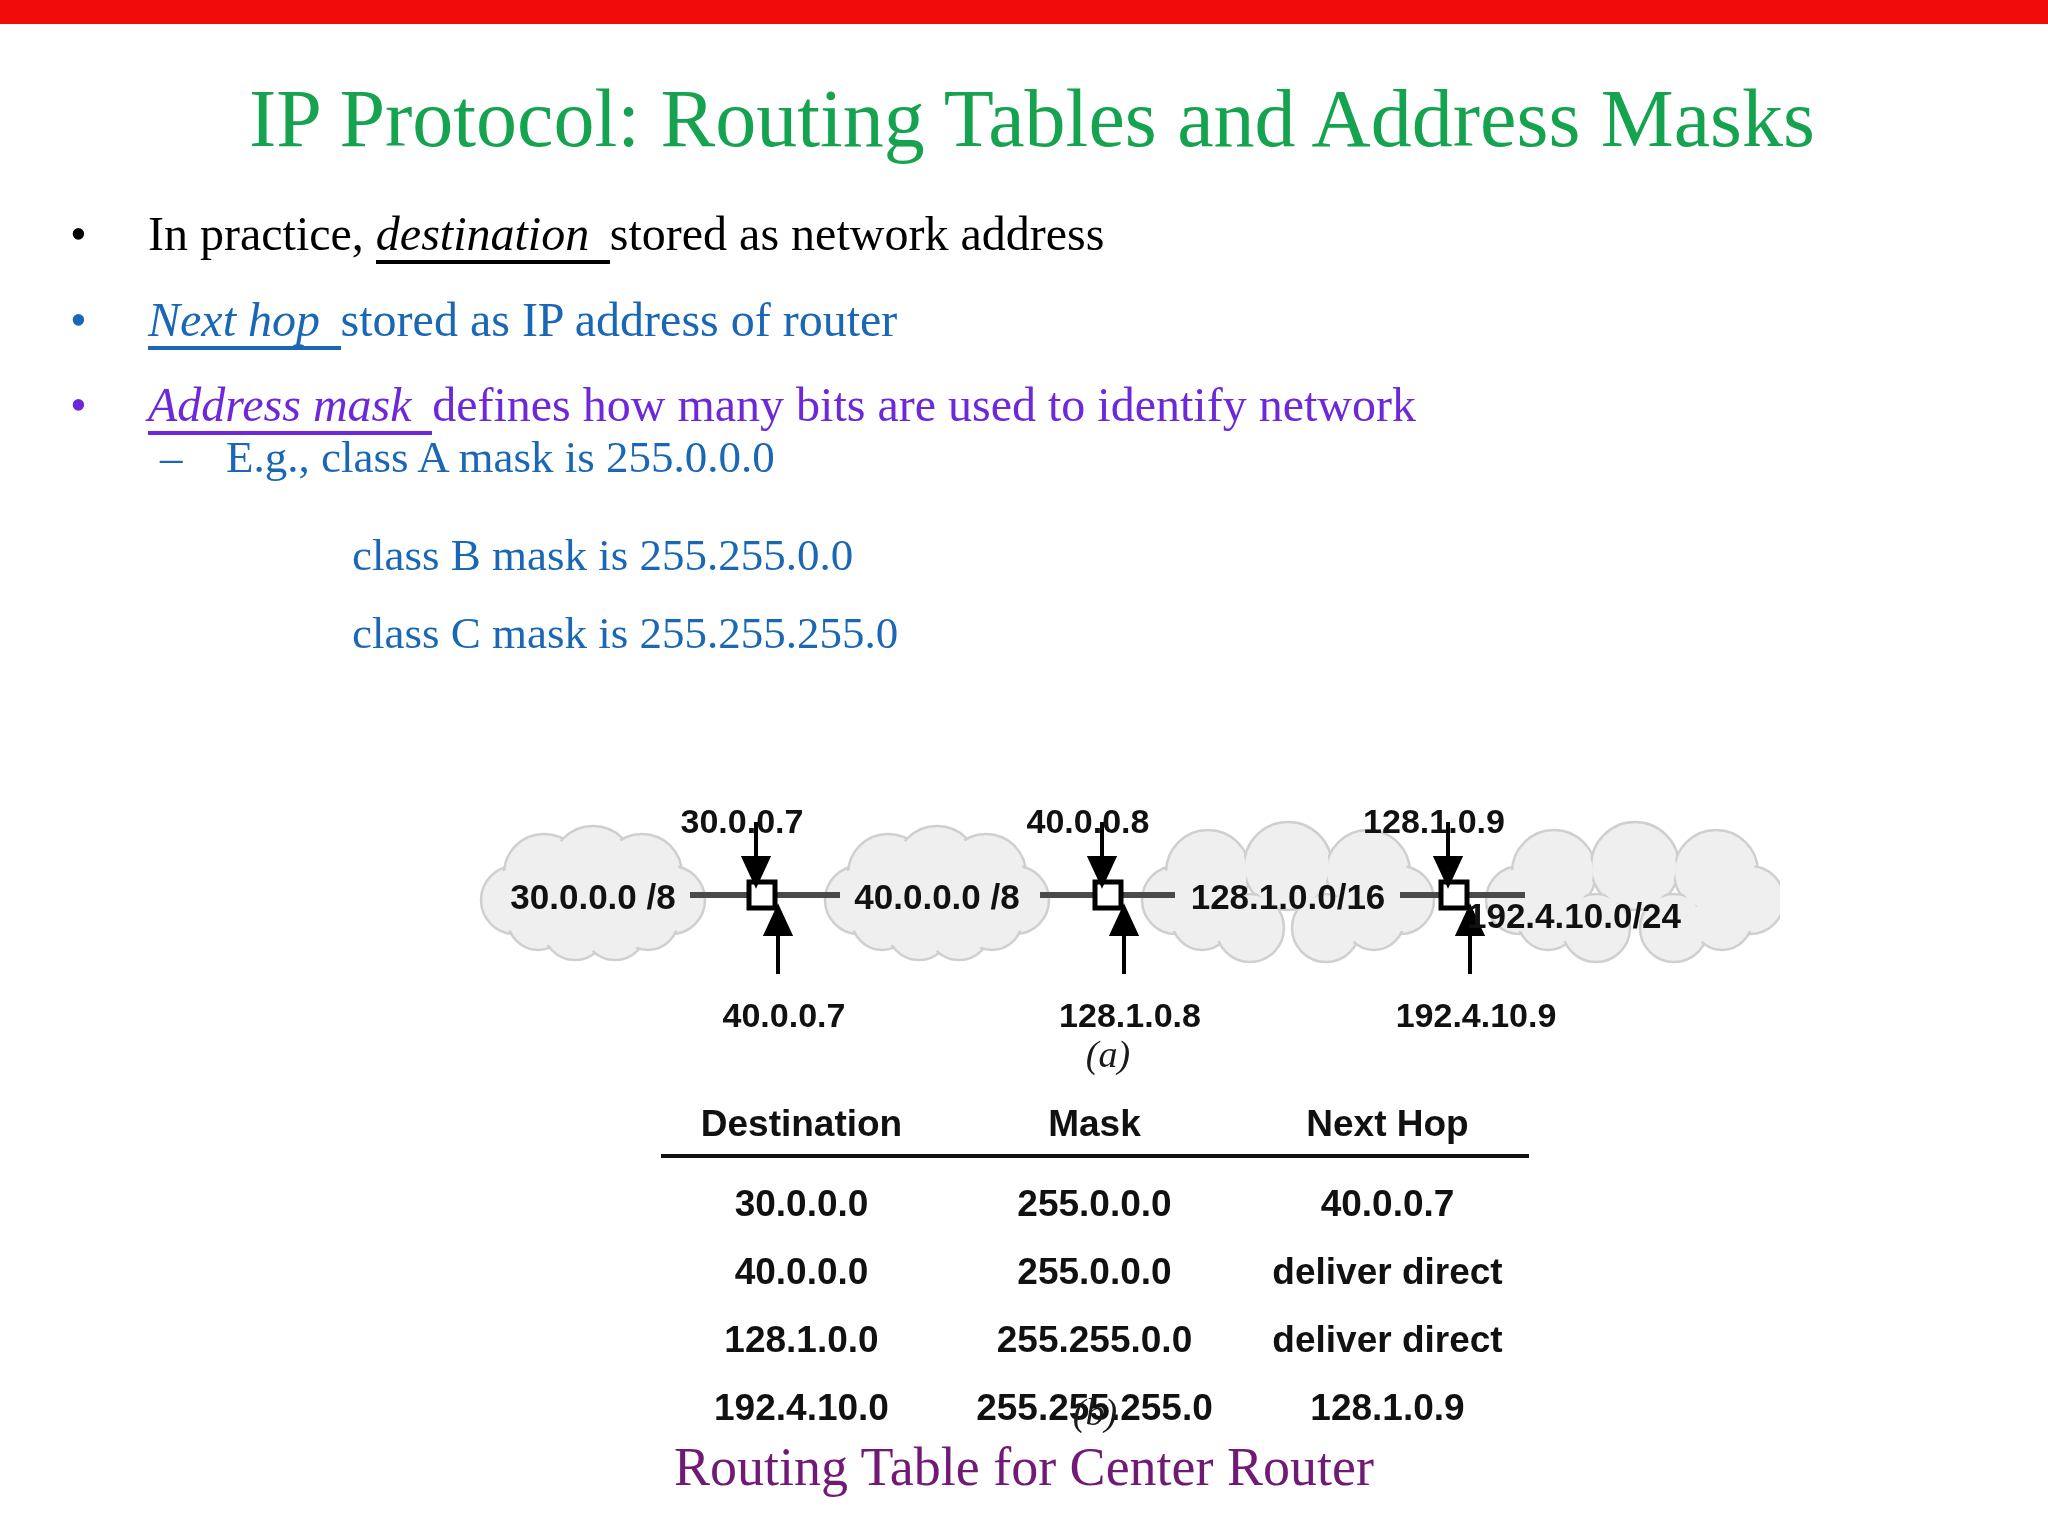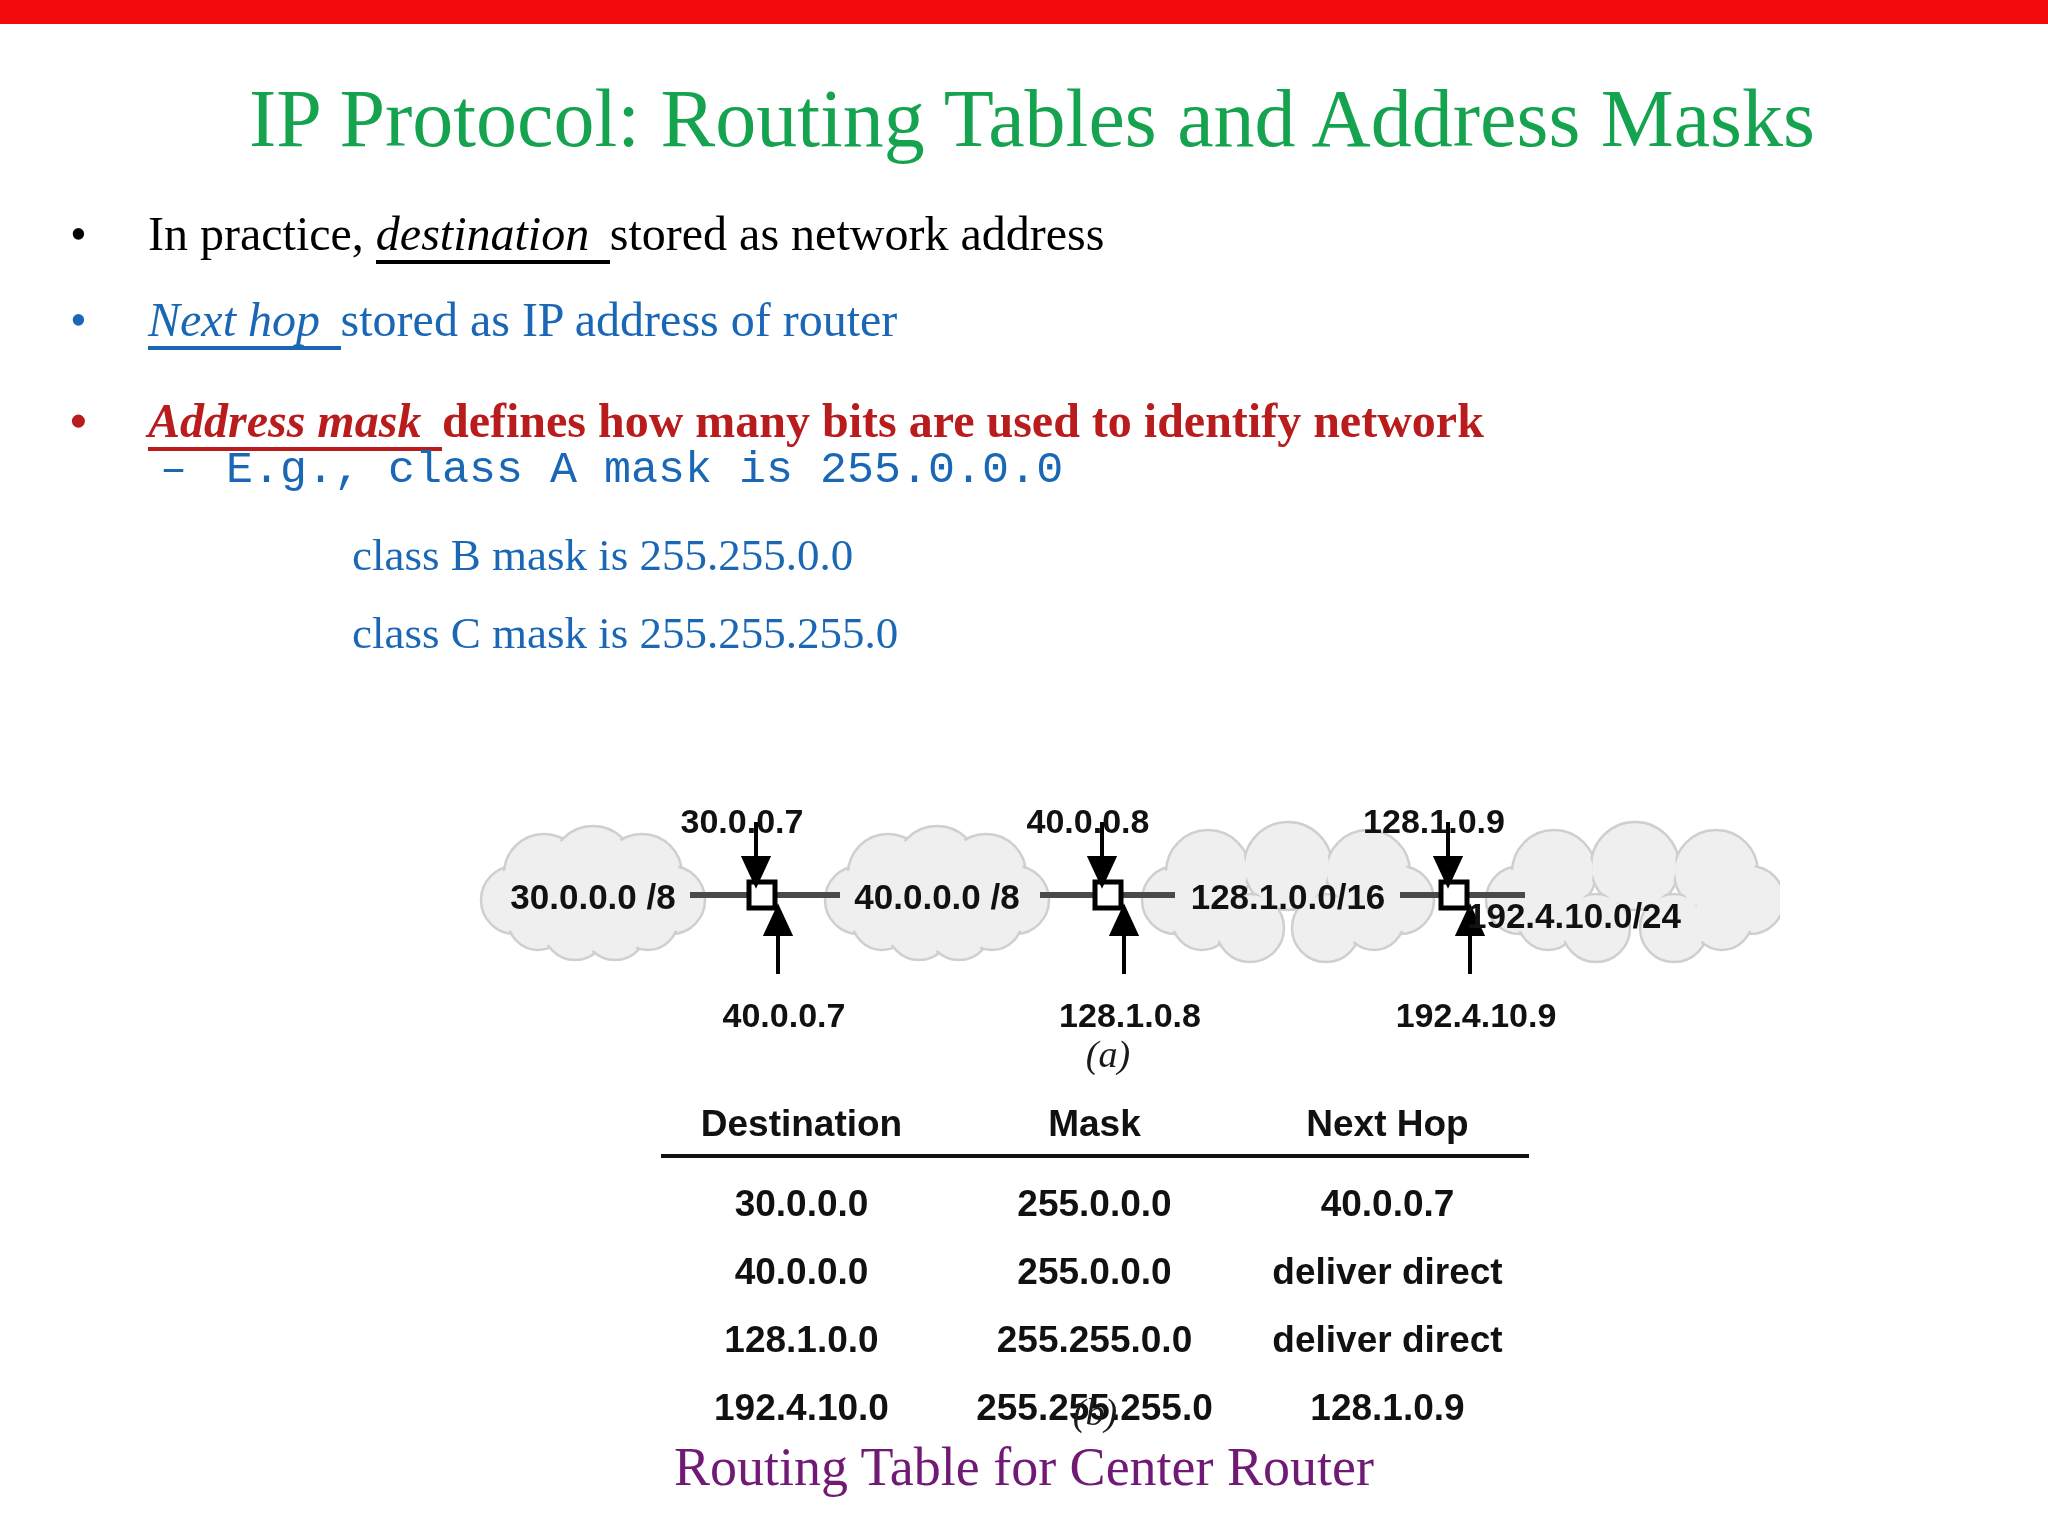--- a/index.html
+++ b/index.html
@@ -5,24 +5,24 @@
   html,body{margin:0;padding:0;background:#fff;}
   .slide{position:relative;width:2048px;height:1536px;background:#ffffff;overflow:hidden;
          font-family:"Liberation Serif", serif;color:#000;}
   .topbar{position:absolute;left:0;top:0;width:100%;height:24px;background:#f10b0b;}
   .title{position:absolute;left:8px;top:72px;width:100%;margin:0;text-align:center;
          font-size:82px;font-weight:normal;color:#16a350;letter-spacing:0;}
   .bullet{position:absolute;left:70px;font-size:48px;line-height:56px;white-space:nowrap;}
   .bullet .marker{display:inline-block;width:78px;}
   .b1{top:206px;color:#000;}
   .b2{top:292px;color:#1a68b5;}
-  .b3{top:393px;color:#b91c1c;font-weight:bold;}
+  .b3{top:377px;color:#6d28d9;}
   .em{font-style:italic;border-bottom:4px solid currentColor;padding-right:0.18em;}
   .sub{position:absolute;font-size:45px;line-height:54px;color:#1a68b5;white-space:nowrap;}
-  .s1{top:444px;left:160px;font-family:Liberation Mono, monospace;}
+  .s1{top:430px;left:160px;}
   .s1 .dash{display:inline-block;width:66px;}
   .s2{top:528px;left:352px;}
   .s3{top:606px;left:352px;}
 
   .diagram{position:absolute;left:450px;top:760px;width:1330px;height:330px;}
   .diagram svg{position:absolute;left:0;top:0;}
   .dlabel{position:absolute;transform:translateX(-50%);font-family:"Liberation Sans",sans-serif;
           font-weight:bold;font-size:34px;color:#111;white-space:nowrap;margin-top:20px;}
   .cloudtext{position:absolute;transform:translate(-50%,-50%);font-family:"Liberation Sans",sans-serif;
           font-weight:bold;font-size:35px;color:#111;white-space:nowrap;}

